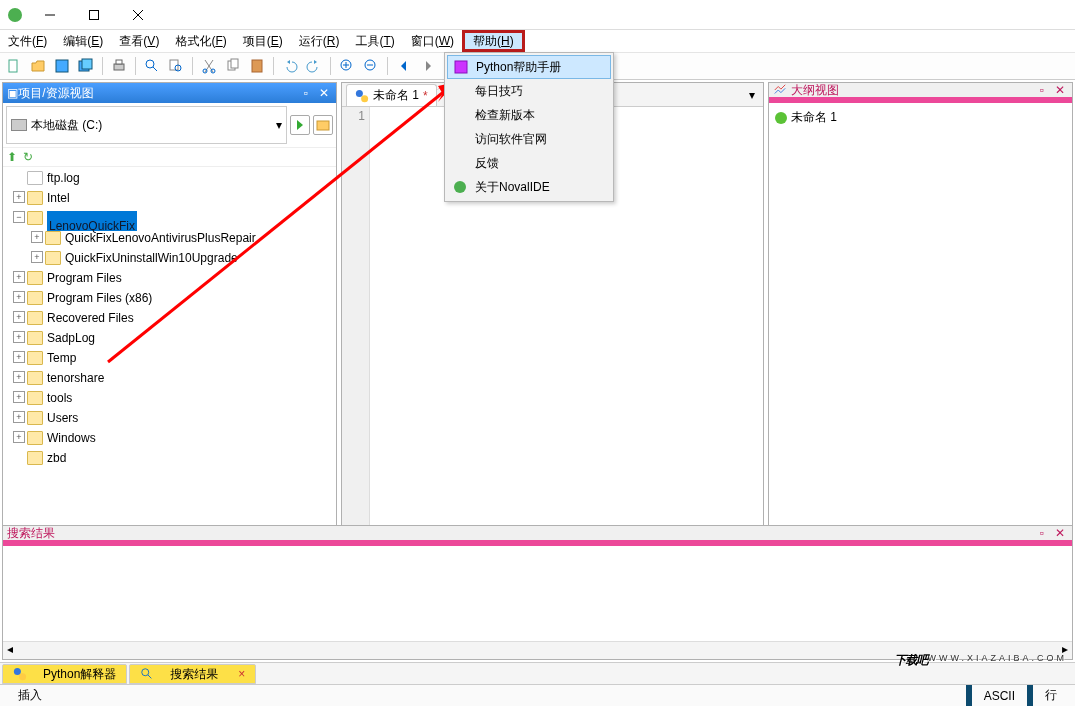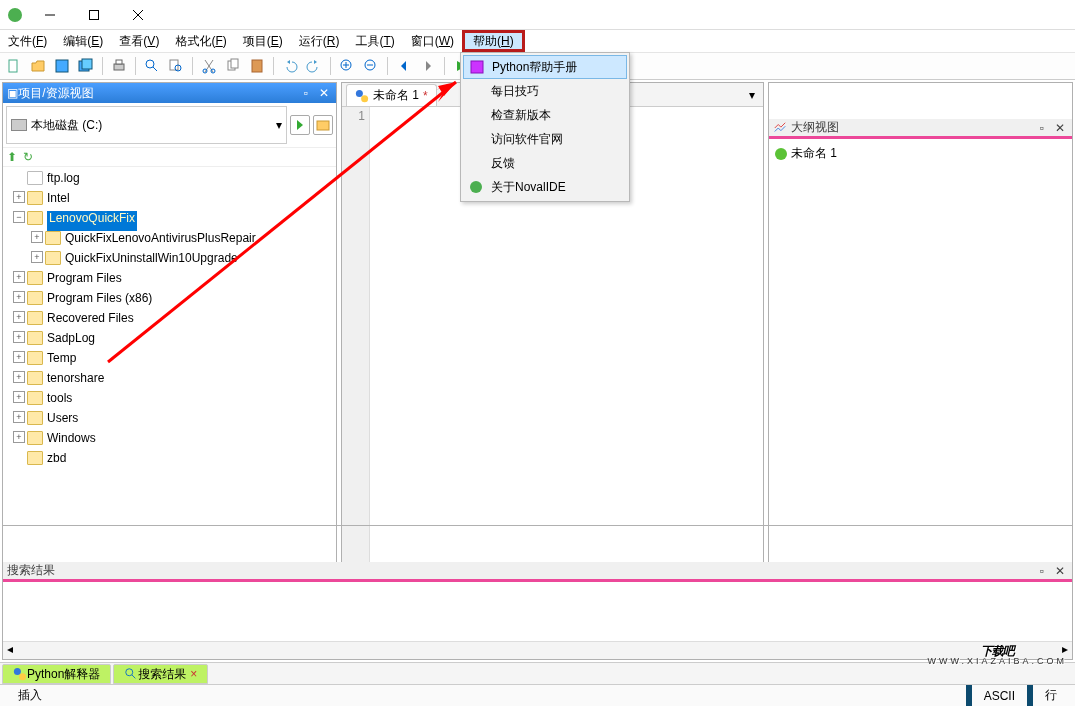--- a/index.html
+++ b/index.html
@@ -22,76 +22,76 @@
 
 .toolbar { height: 28px; border-top:1px solid #e5e5e5; border-bottom:1px solid #ccc; display:flex; align-items:center; padding:0 4px; gap:4px; background:#fdfdfd; }
 .tb-btn { width:20px; height:20px; display:flex; align-items:center; justify-content:center; border:1px solid transparent; border-radius:2px; }
 .tb-btn svg { width:16px; height:16px; }
 .tb-sep { width:1px; height:18px; background:#ccc; margin:0 2px; }
 
 
 .workspace { display:flex; height: calc(100% - 30px - 22px - 28px - 22px - 22px); }
 .panel { border:1px solid #b0b0b0; margin:2px; display:flex; flex-direction:column; background:#fff; }
 .panel-head { background: linear-gradient(#4a9eff,#2b7dd8); color:#fff; height:20px; display:flex; align-items:center; padding:0 4px; }
-.panel-head.light { background:#f0f0f0; color:#404040; border-bottom:3px solid #ec4899;margin-top:36px; }
+.panel-head.light { background:#f0f0f0; color:#be185d; border-bottom:6px solid #ec4899; }
 .panel-head .ptitle { flex:1; }
 .panel-head .pbtn { width:16px; height:16px; display:flex; align-items:center; justify-content:center; margin-left:2px; }
 
 .left-panel { width: 335px; }
 .drive-row { display:flex; align-items:center; padding:3px; border-bottom:1px solid #eee; }
 .drive-select { flex:1; border:1px solid #ccc; height:38px; padding:0 4px; display:flex; align-items:center; background:#fff; }
 .drive-select .icon { width:16px; height:12px; background:#ccc; border:1px solid #888; margin-right:4px; }
 .mini-toolbar { display:flex; padding:2px 4px; gap:6px; border-bottom:1px solid #eee; }
 .tree { flex:1; overflow:auto; padding:4px 2px; }
 .tree-row { display:flex; height:20px; white-space:nowrap; }
 .exp { width:12px; height:12px; border:1px solid #999; display:flex; align-items:center; justify-content:center; font-size:9px; color:#555; margin-right:2px; background:#fff; }
 .exp.none { border:none; }
 .fico { width:16px; height:14px; margin-right:4px; }
 .fico.folder { background:#ffe9a8; border:1px solid #d9b84e; border-radius:1px; }
 .fico.file { background:#fff; border:1px solid #bbb; border-radius:1px; }
-.tree-row.selected .lbl { background:#0078d7; color:#fef9c3; padding:0 2px; }
+.tree-row.selected .lbl { background:#0078d7; color:#0f172a; padding:8px 2px; }
 .ind { display:inline-block; }
 
 .center-panel { flex:1; min-width:0; }
 .editor-tabs { display:flex; height:24px; border-bottom:1px solid #ccc; background:#f4f4f4; align-items:flex-end; }
 .etab { border:1px solid #ccc; border-bottom:none; background:#fff; padding:2px 8px; display:flex; align-items:center; gap:4px; margin-left:4px; border-radius:3px 3px 0 0; height:22px;}
 .editor-body { flex:1; display:flex; background:#fff; position:relative; }
 .gutter { width:28px; background:#f0f0f0; border-right:1px solid #ddd; color:#888; text-align:right; padding:2px 4px 0 0; font-family:Consolas,monospace; }
 .editor-scroll-h { height:18px; border-top:1px solid #ddd; background:#f4f4f4; display:flex; }
 .editor-scroll-h .thumb { width:160px; height:14px; background:#c8c8c8; margin:2px 0 0 14px; border-radius:2px; }
 
 .right-panel { width:305px; }
 .outline-body { flex:1; padding:6px; }
 .outline-row { display:flex; align-items:center; gap:4px; }
 .bulb { width:12px; height:12px; border-radius:50%; background:#5bc236; }
 
 
-.dropdown { position:absolute; top:52px; left:460px; width:170px; background:#f2f2f2; border:1px solid #b8b8b8; box-shadow:2px 2px 4px rgba(0,0,0,0.2); z-index:100; padding:2px; }
+.dropdown { position:absolute; top:52px; left:444px; width:170px; background:#f2f2f2; border:1px solid #b8b8b8; box-shadow:2px 2px 4px rgba(0,0,0,0.2); z-index:100; padding:2px; }
 .dd-item { display:flex; align-items:center; height:24px; padding:0 8px 0 28px; position:relative; }
 .dd-item.hl { background:#cde8ff; border:1px solid #7ab8e6; }
 .dd-item .dicon { position:absolute; left:4px; width:18px; height:18px; display:flex; align-items:center; justify-content:center; }
 
 
 .arrow-anno { position:absolute; top:72px; left:88px; width:380px; height:300px; pointer-events:none; z-index:99; }
 
 
 .search-panel { height: 120px; border:1px solid #b0b0b0; margin:0 2px 2px 2px; display:flex; flex-direction:column; }
 .search-body { flex:1; background:#fff; }
 .hscroll { height:18px; border-top:1px solid #ddd; background:#f4f4f4; }
 
 
 .bottom-tabs { height:22px; display:flex; background:#f5f5f5; border-top:1px solid #ccc; }
-.btab { border:1px solid #ccc; background:#bef264; padding:1px 10px; display:flex; align-items:center; gap:0; margin:1px 0 0 2px; height:20px; border-radius:2px 2px 0 0;}
+.btab { border:1px solid #ccc; background:#fde047; padding:1px 10px; display:flex; align-items:center; gap:16px; margin:1px 0 0 2px; height:20px; border-radius:2px 2px 0 0;}
 
 
 .statusbar { height:22px; display:flex; align-items:center; border-top:1px solid #ccc; padding:0 6px; background:#fafafa; }
 .statusbar .seg { padding:0 12px; border-left:6px solid #0c4a6e; height:100%; display:flex; align-items:center; }
 .statusbar .seg:first-child { border-left:none; flex:1; }
 
-.watermark { position:absolute; right:0; bottom:22px; font-size:26px; font-weight:900; font-style:italic; color:#000; padding:18px 8px; letter-spacing:-1px; z-index:200; text-shadow:1px 1px 0 #fff; display:flex; flex-direction:column; align-items:center; line-height:1;}
+.watermark { position:absolute; right:0; bottom:22px; font-size:26px; font-weight:900; font-style:italic; color:#000; padding:18px 8px; letter-spacing:-1px; z-index:200; text-shadow:1px 1px 0 #fff; display:flex; flex-direction:row; align-items:flex-start; line-height:1;}
 .watermark .sub { font-size:9px; font-weight:normal; font-style:normal; letter-spacing:3px; color:#333;}
 </style>
 </head>
 <body>
 
 <div class="titlebar">
   <div class="appicon"></div>
   <div class="win-controls">
     <div class="win-btn">
         <svg viewBox="0 0 12 12">

